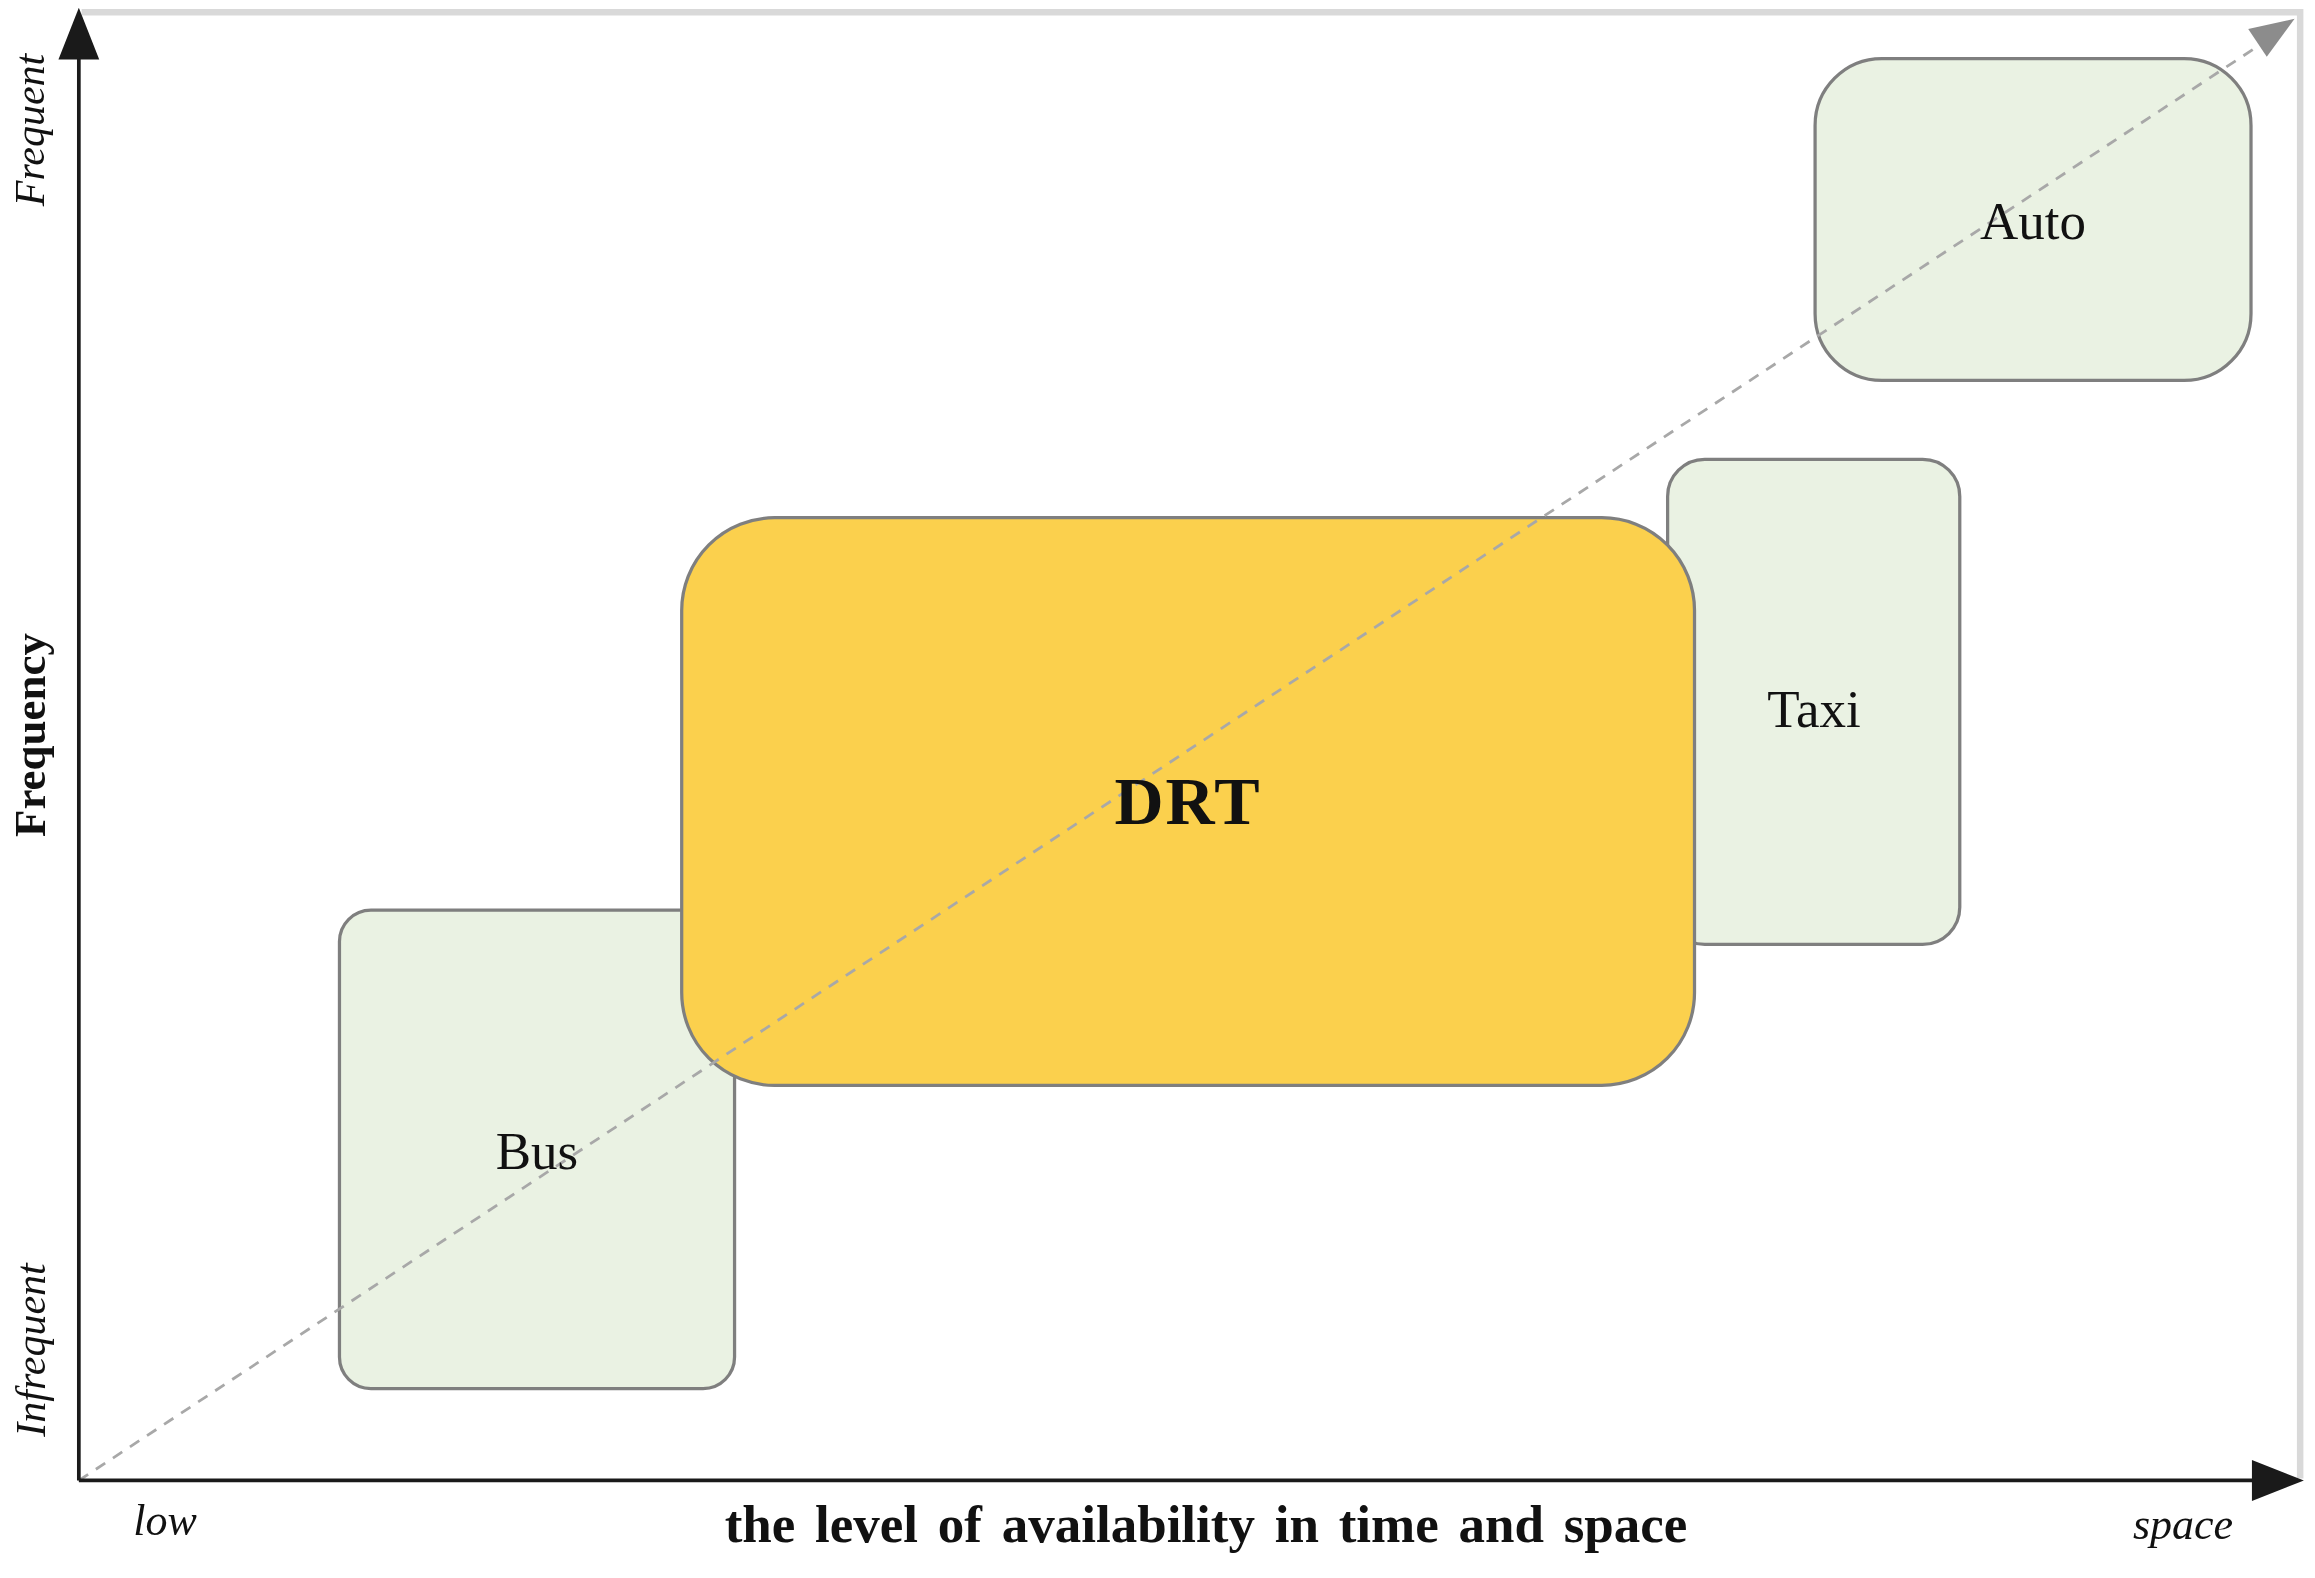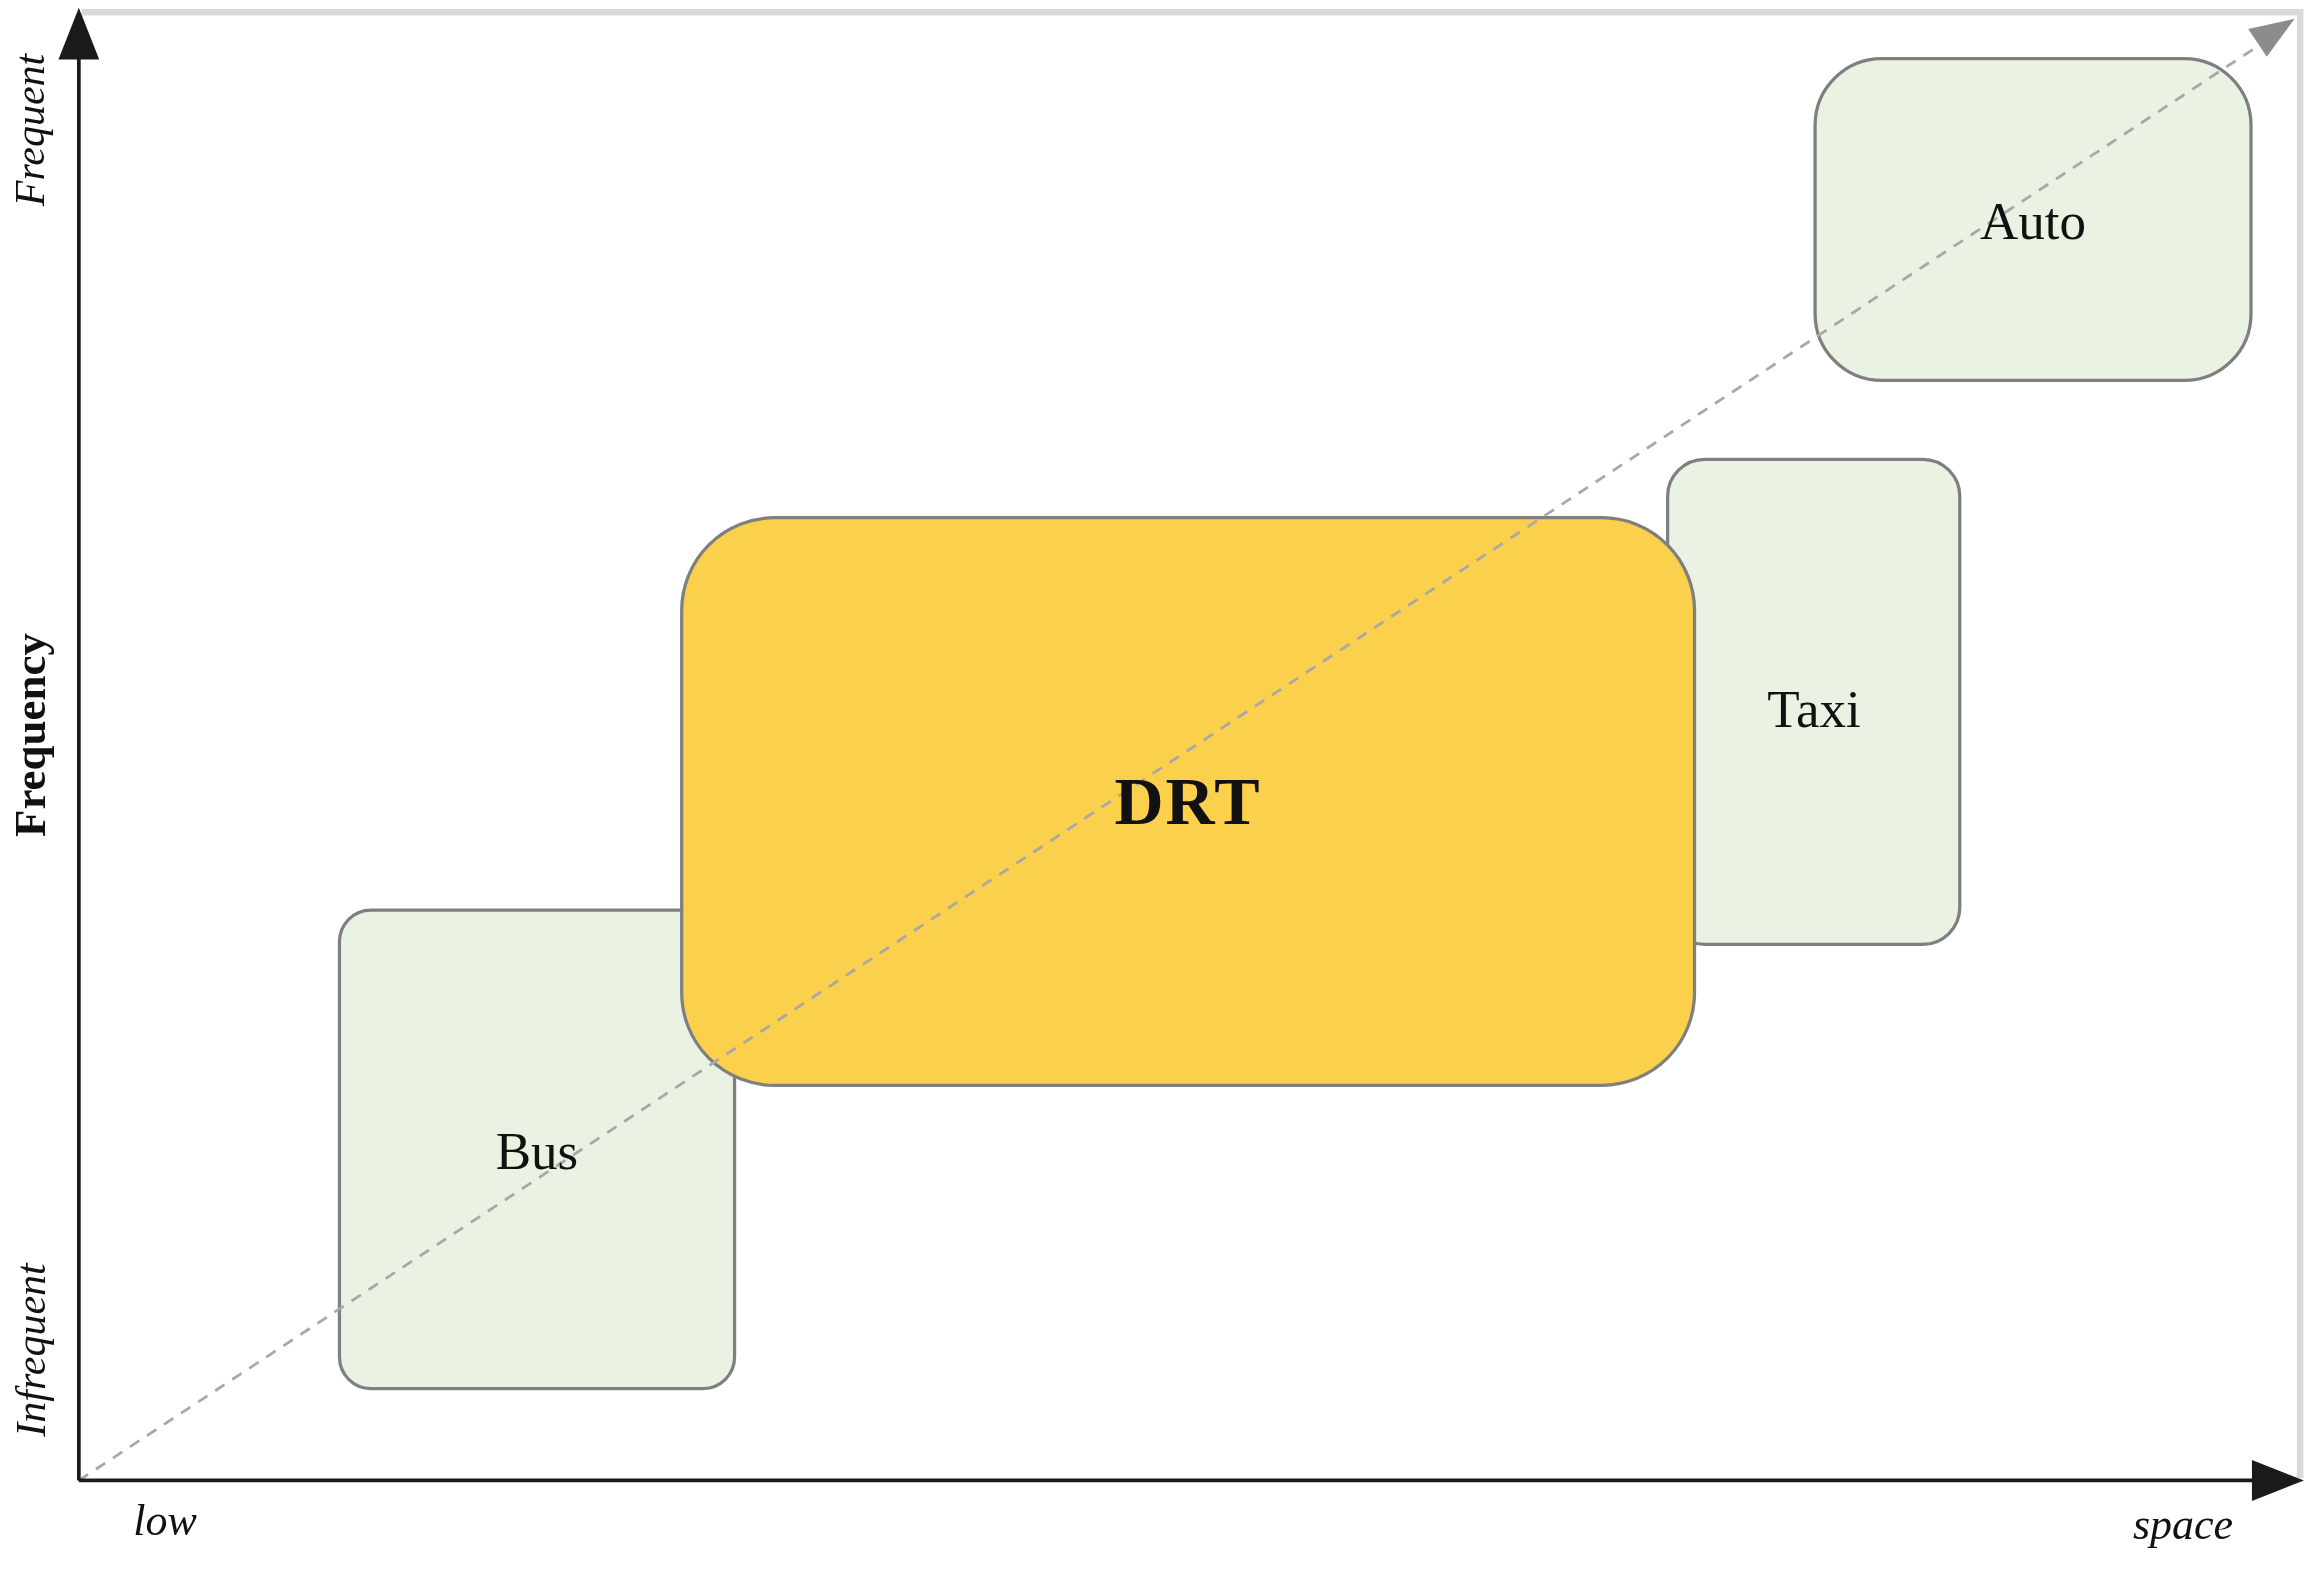--- a/index.html
+++ b/index.html
@@ -54,16 +54,17 @@
   <div class="lbl box-label" style="left:537px;top:1151px;">Bus</div>
   <div class="lbl drt-label" style="left:1188px;top:801px;">DRT</div>
   <div class="lbl box-label" style="left:1814px;top:685px;margin-top:24px;">Taxi</div>
   <div class="lbl box-label" style="left:2033px;top:221px;">Auto</div>
 
   <div class="lbl rot axis-extreme" style="left:30px;top:130px;">Frequent</div>
   <div class="lbl rot y-title" style="left:30px;top:735px;">Frequency</div>
   <div class="lbl rot axis-extreme" style="left:31px;top:1350px;">Infrequent</div>
 
   <div class="lbl axis-extreme-x" style="left:141px;top:1521px;margin-left:24px;">low</div>
+  <div class="lbl x-title" style="left:1206px;top:1524px;">the level of availability in time and space</div>
   <div class="lbl axis-extreme-x" style="left:2183px;top:1525px;">space</div>
 
 </div>
 
 
 </body></html>

